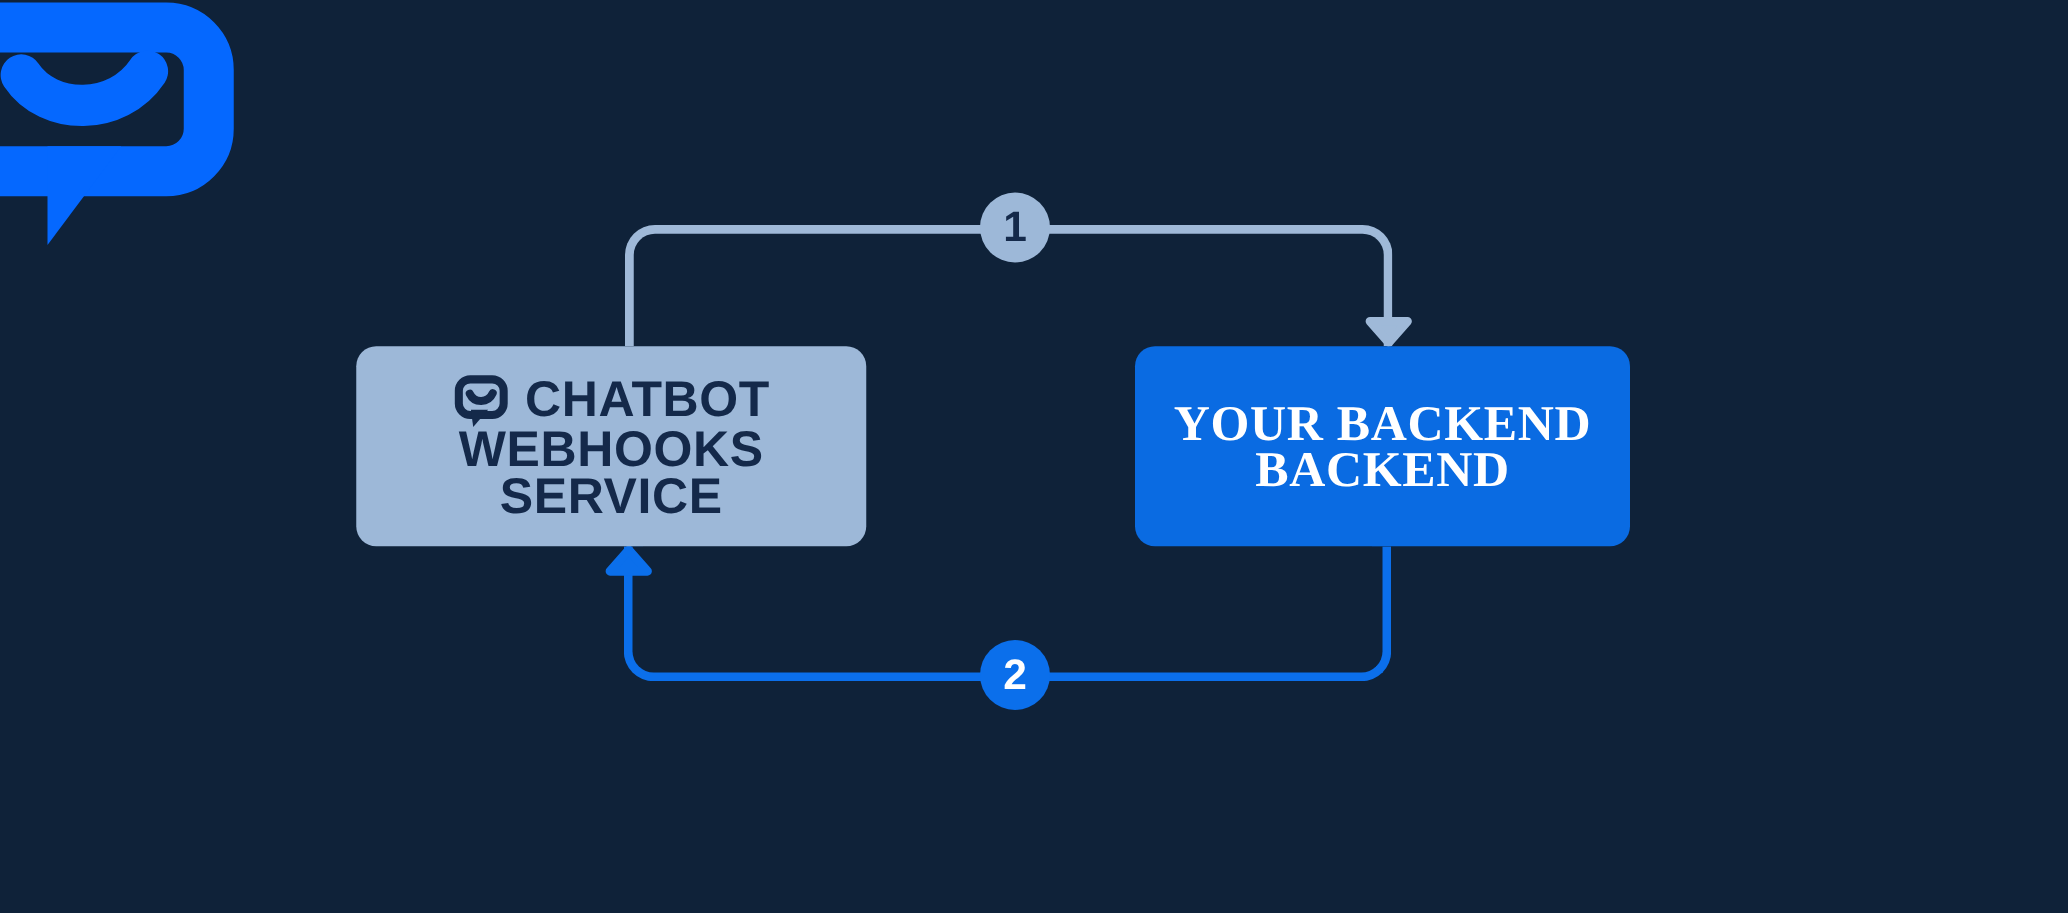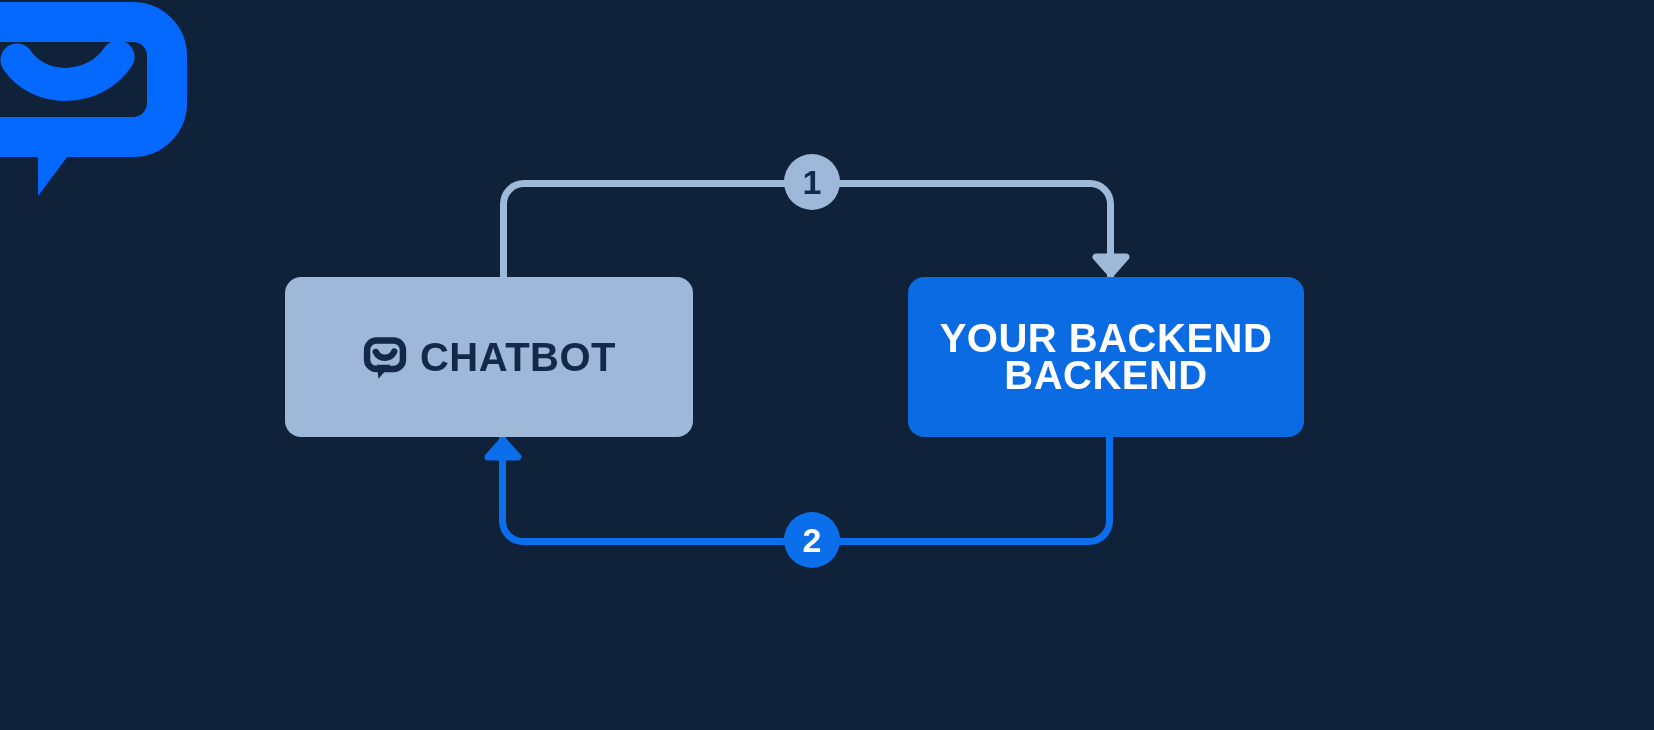--- a/index.html
+++ b/index.html
@@ -49,21 +49,21 @@
   .step-2{left:784px;top:512px;background:var(--vivid_blue);color:var(--white_text);}
 
   
   .service-box{
     position:absolute;top:277px;height:160px;border-radius:16px;
     display:flex;flex-direction:column;align-items:center;justify-content:center;
     font-weight:bold;font-size:40px;letter-spacing:.5px;line-height:37px;
     text-align:center;z-index:2;box-sizing:border-box;
   }
   .box-chatbot{left:285px;width:408px;background:var(--light_steel);color:var(--navy_text);}
-  .box-backend{left:908px;width:396px;background:var(--box_blue);color:var(--white_text);}
+  .box-backend{left:908px;width:396px;background:var(--box_blue);color:var(--white_text);font-family:Liberation Serif, serif;}
   .box-line1{display:flex;align-items:center;justify-content:center;gap:12px;}
   .box-icon{width:46px;height:43px;flex:0 0 auto;}
 </style>
 </head>
 <body>
 
 <div class="canvas">
 
   <svg class="logo" viewBox="0 0 240 212" aria-hidden="true">
     <rect x="-40" y="22" width="253" height="115" rx="34" fill="none" stroke="var(--logo_blue)" stroke-width="40"></rect>
@@ -89,20 +89,21 @@
 
   <div class="service-box box-chatbot">
     <div class="box-line1">
       <svg class="box-icon" viewBox="0 0 50 46" aria-hidden="true">
         <rect x="5.5" y="4.5" width="39" height="31" rx="10" fill="none" stroke="var(--navy_text)" stroke-width="7"></rect>
         <path d="M 15,17 C 19,25.5 31,25.5 35,16.5" fill="none" stroke="var(--navy_text)" stroke-width="7" stroke-linecap="round"></path>
         <polygon points="16,31 31,31 18,46" fill="var(--navy_text)"></polygon>
       </svg>
       <span>CHATBOT</span>
     </div>
+    <div>WEBHOOKS SERVICE</div>
   </div>
 
   <div class="service-box box-backend">
     <div>YOUR BACKEND</div>
     <div>BACKEND</div>
   </div>
 
 </div>
 
 </body></html>

